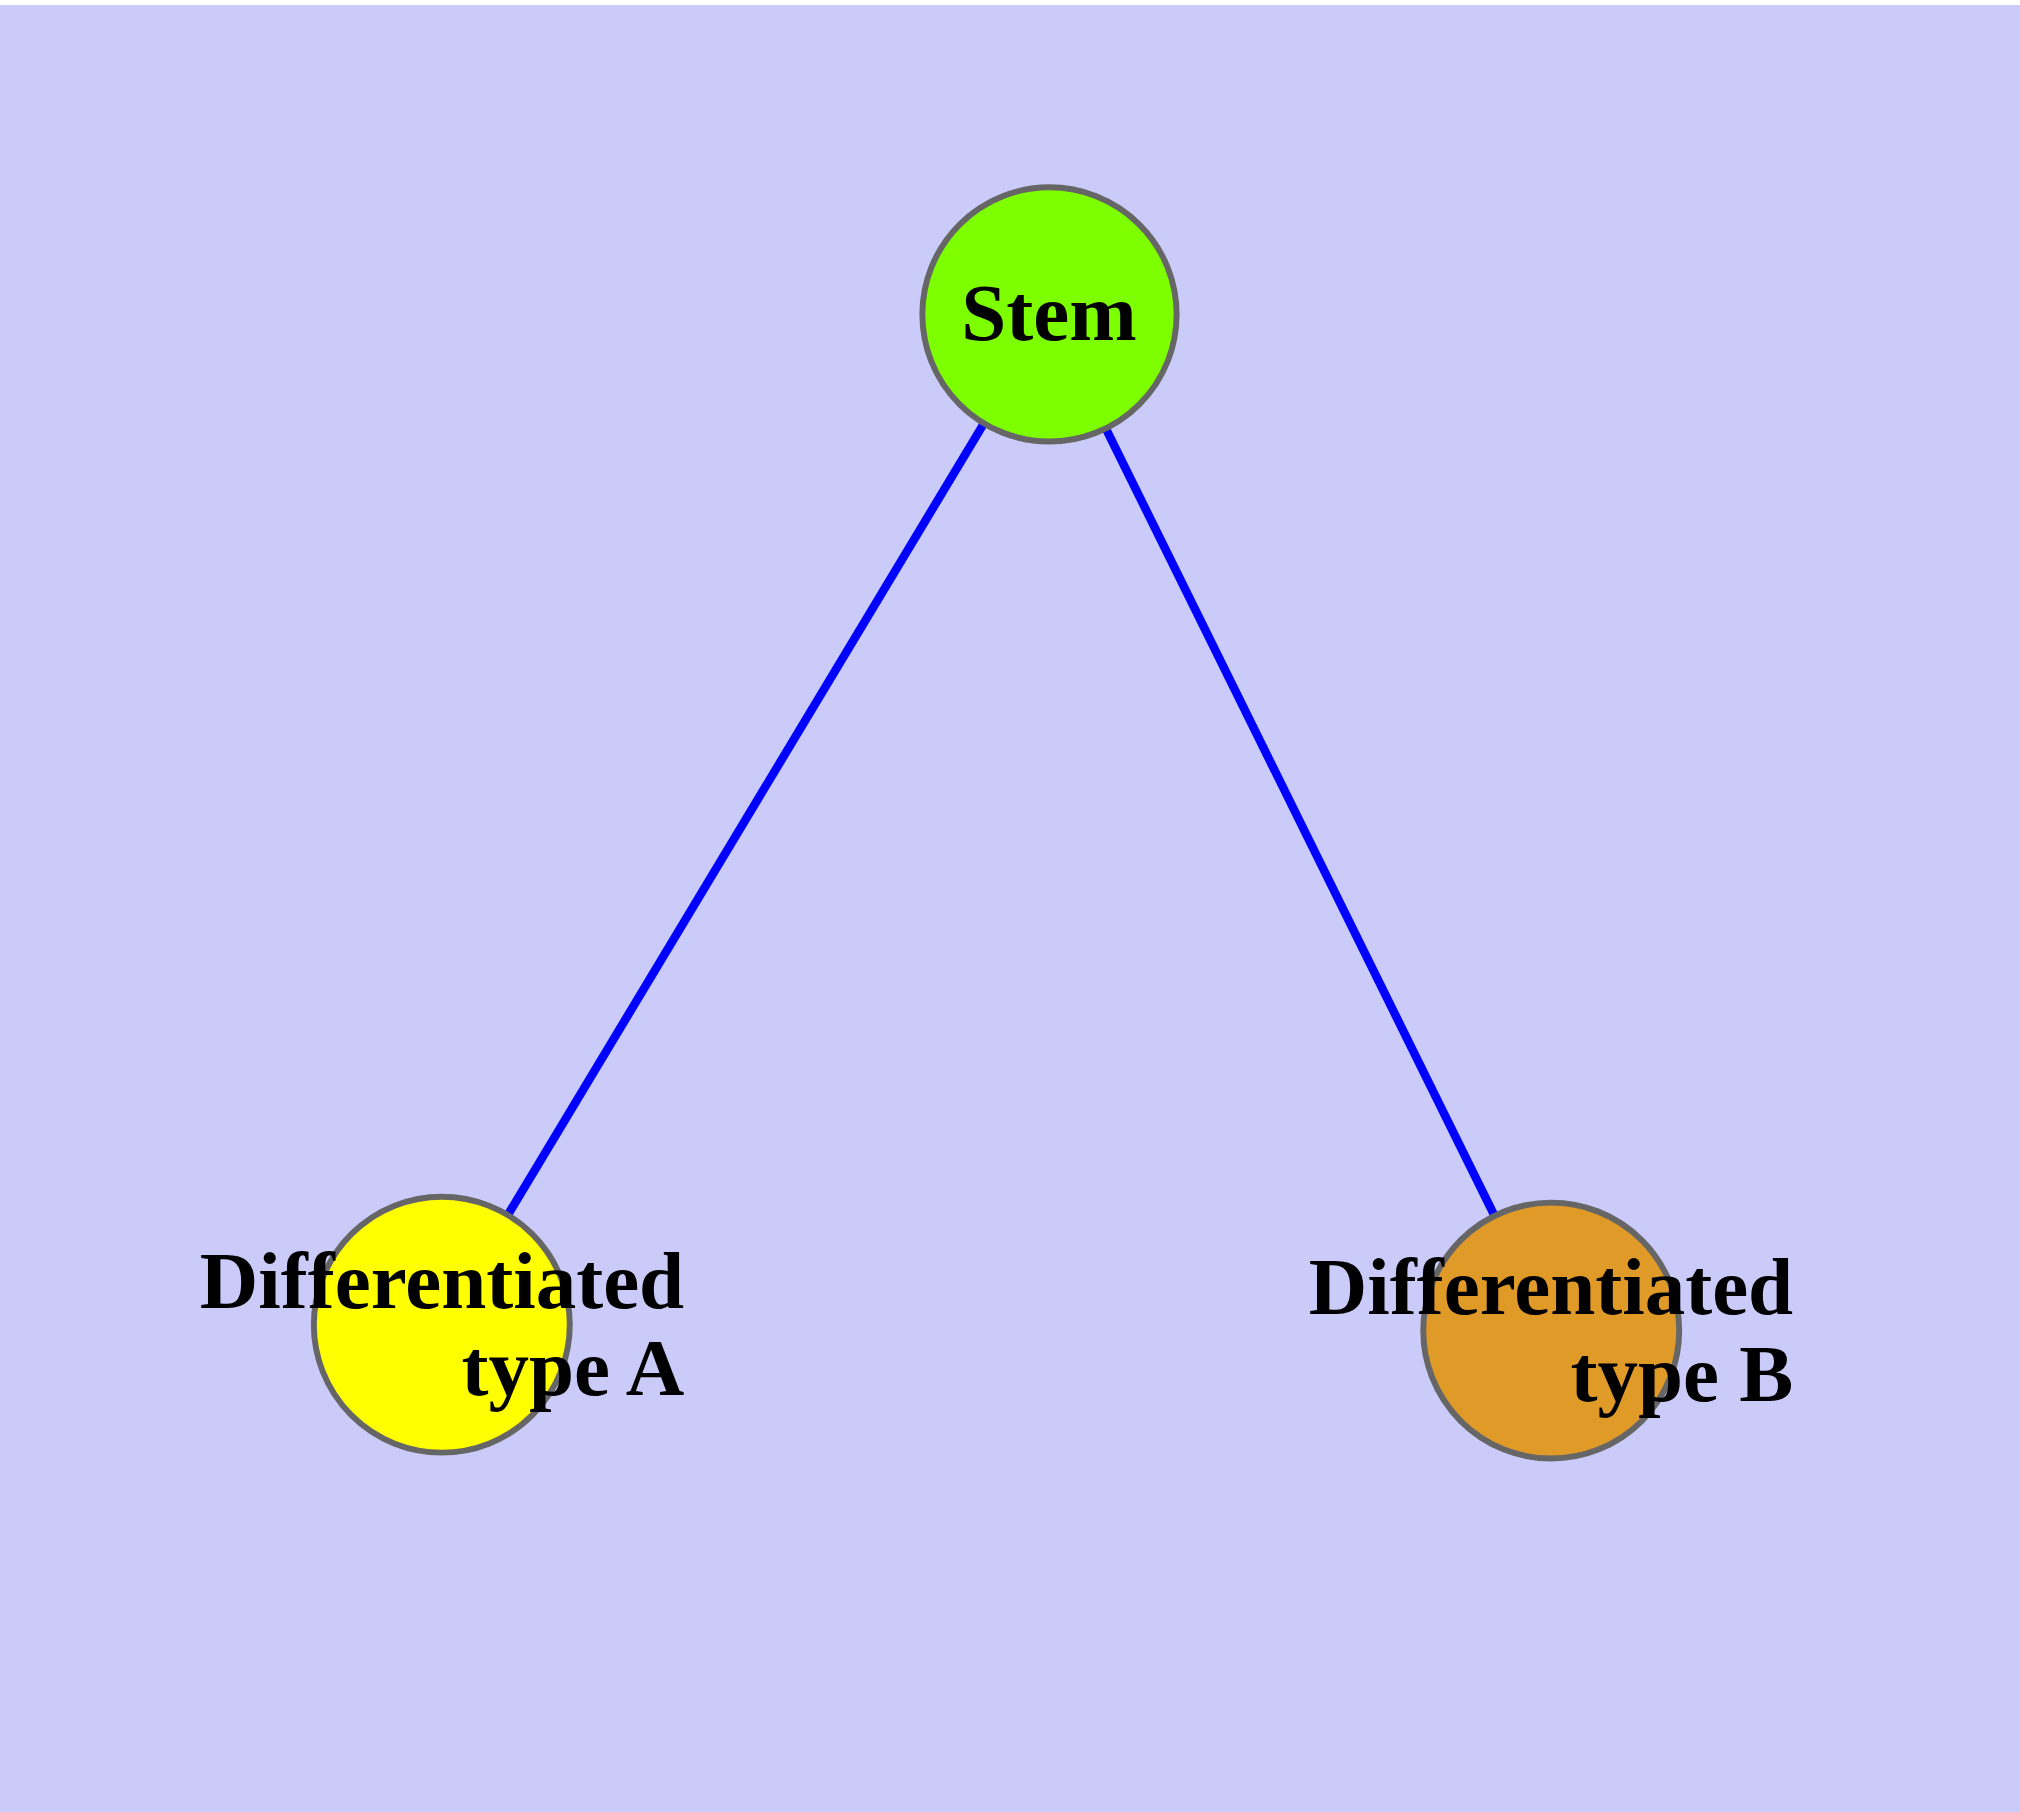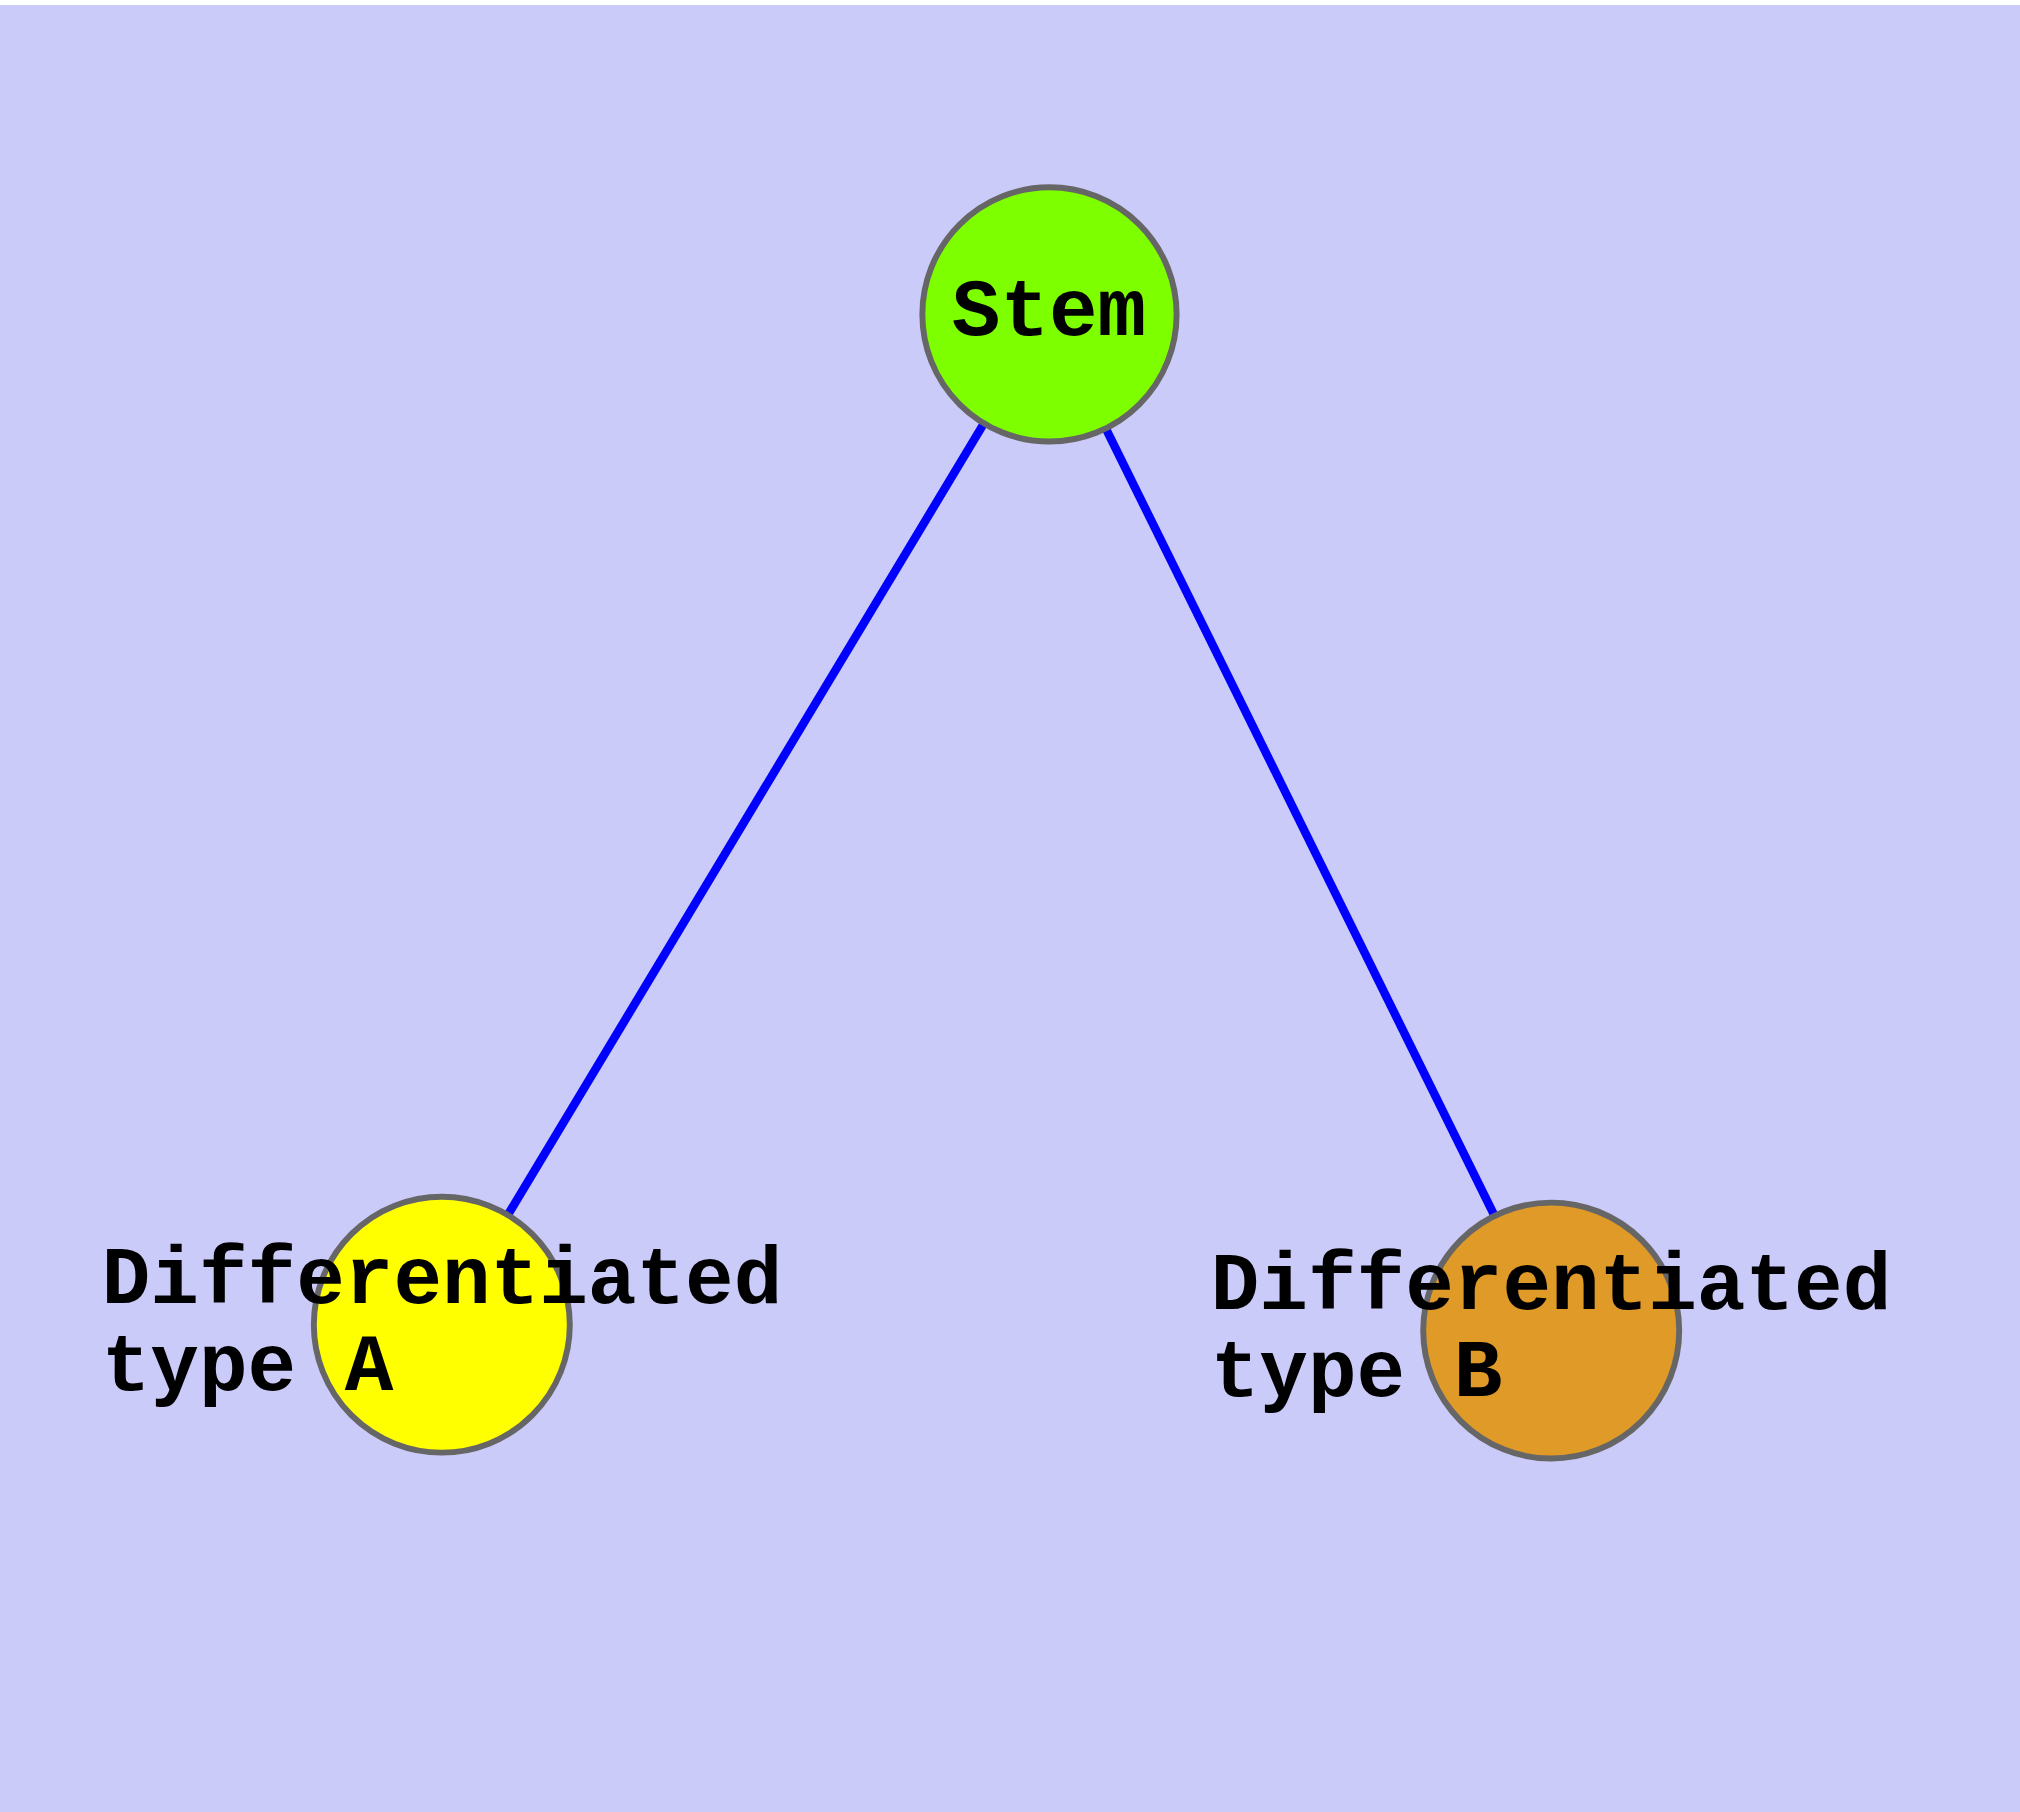--- a/index.html
+++ b/index.html
@@ -26,28 +26,28 @@
   }
   #graph-svg {
     position: absolute;
     left: 0;
     top: 0;
     width: 2021px;
     height: 1812px;
   }
   .node-label {
     position: absolute;
-    text-align: left;
+    text-align: right;
     font-weight: bold;
     color: #000000;
     line-height: 1.08;
     white-space: pre;
     pointer-events: none;
     transform: translate(-50%, -50%);
-    font-family: Liberation Mono, monospace;
+    font-family: Liberation Serif, serif;
   }
 </style>
 </head>
 <body>
 
 <div id="canvas" style="width: 2021px; height: 1812px; background: rgb(203, 203, 250);">
 
   <div id="top-strip" style="background: rgb(255, 255, 255); width: 2021px;"></div>
 
   <svg id="graph-svg" viewBox="0 0 2384 2138" xmlns="http://www.w3.org/2000/svg">

